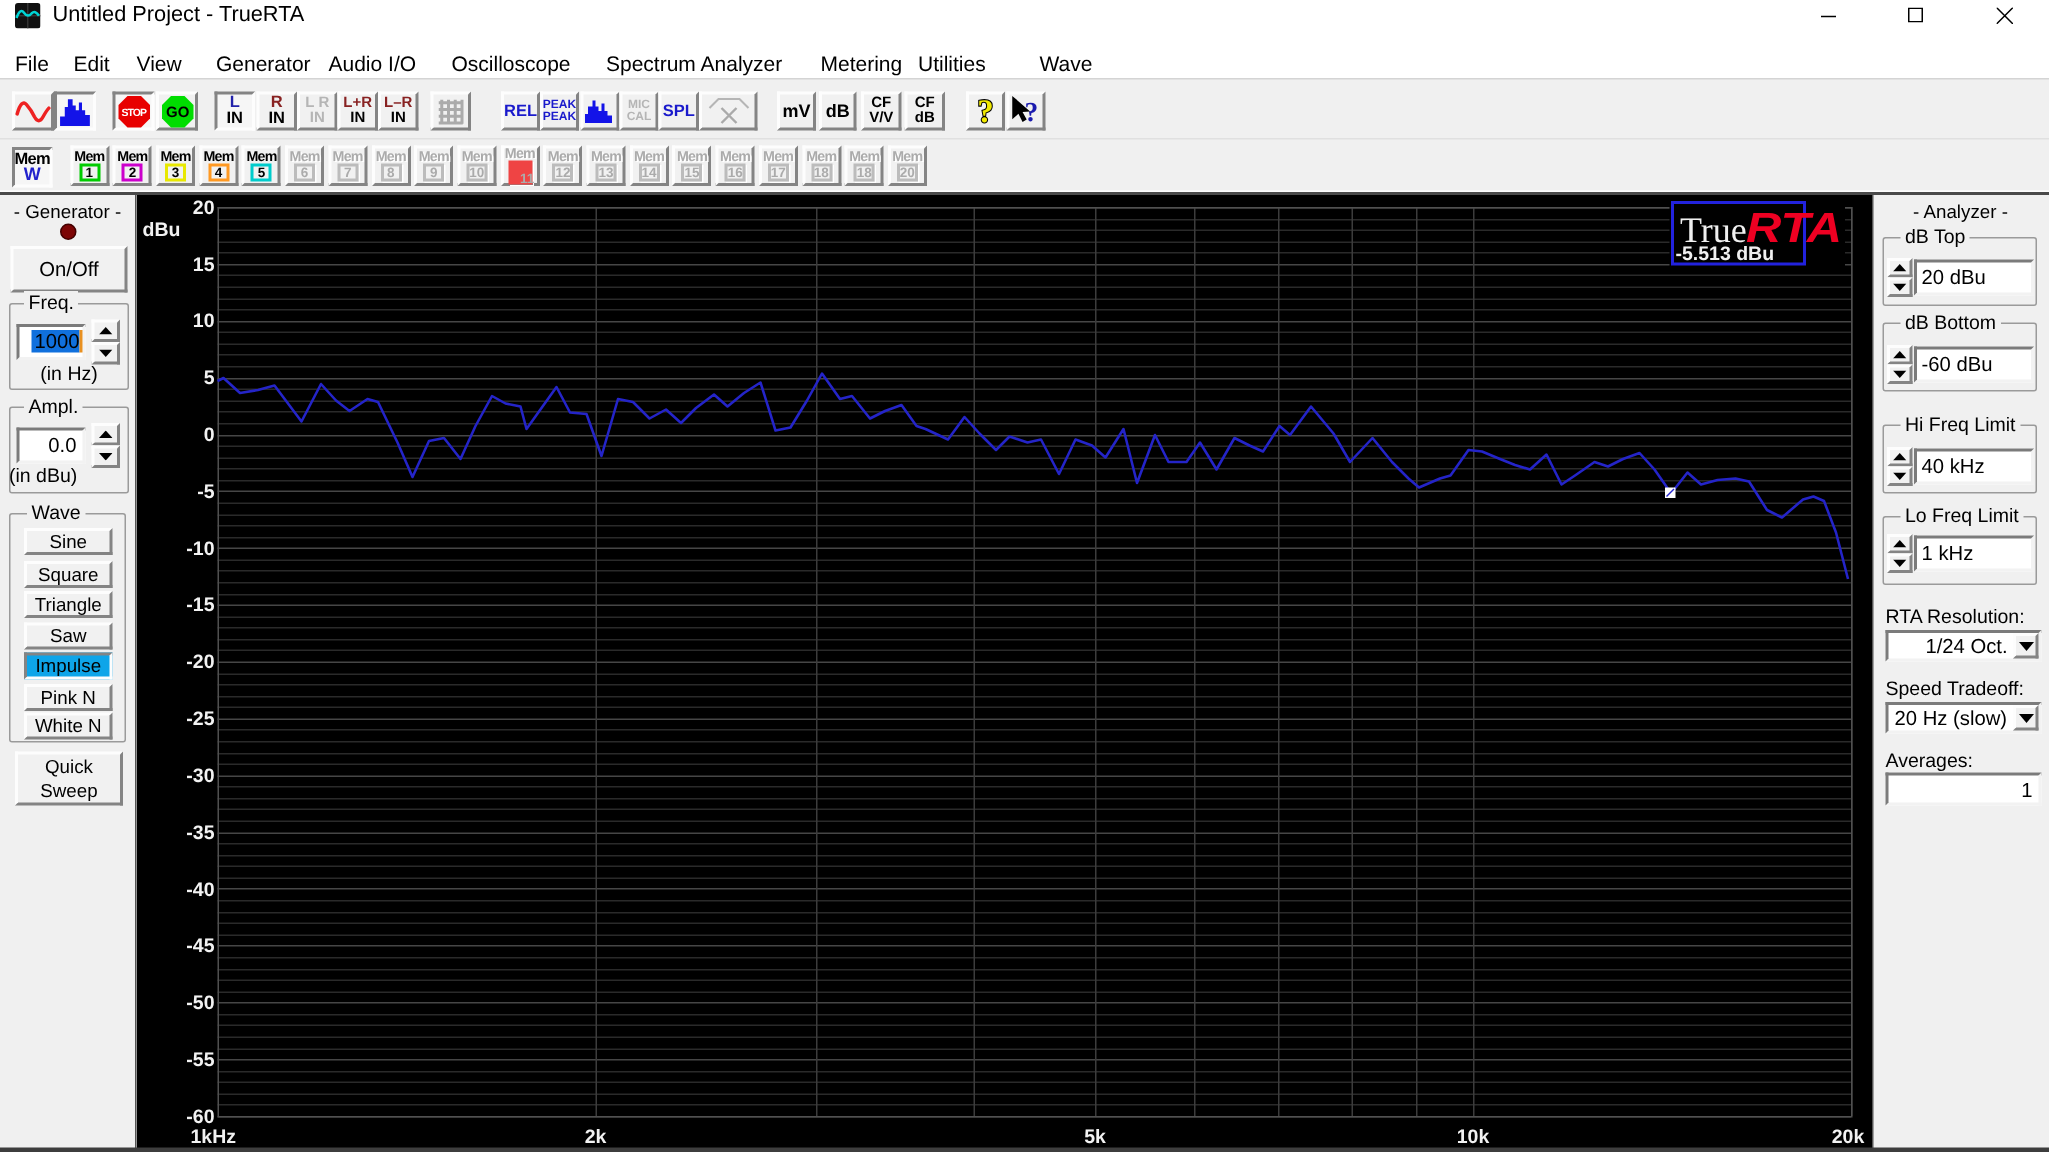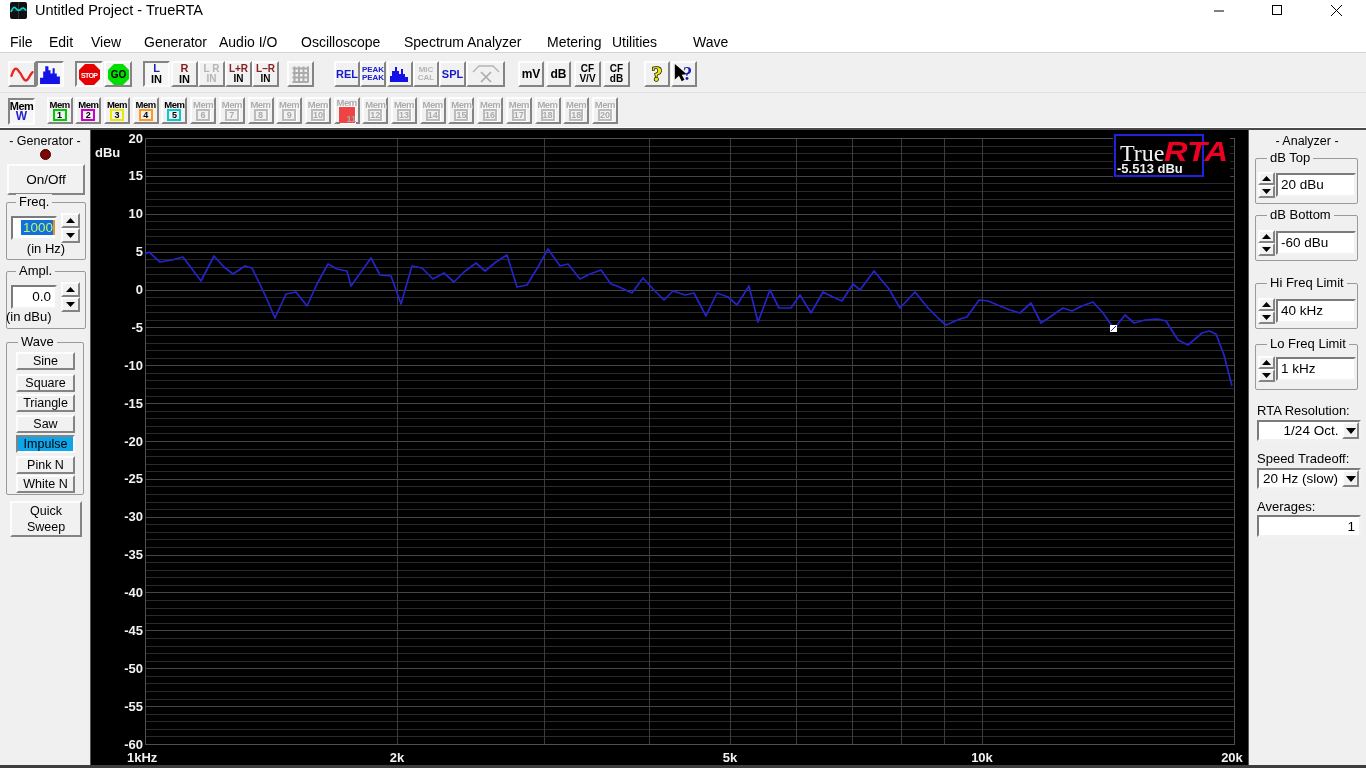--- a/index.html
+++ b/index.html
@@ -397,21 +397,21 @@
 <text x="1073" y="31" style="font:italic bold 28px 'Liberation Sans',sans-serif;fill:#ee0022" textLength="64" lengthAdjust="spacingAndGlyphs">RTA</text>
 <text x="1026" y="43" style="font:bold 13px 'Liberation Sans',sans-serif;fill:#f0f0f0">-5.513 dBu</text>
 </svg>
 
 <div style="position:absolute;left:0;top:130px;width:91px;height:638px;background:#f0f0f0;border-right:1px solid #555"></div>
 <div style="position:absolute;left:0;top:134px;width:90px;text-align:center;font-size:12.5px">- Generator -</div>
 <div style="position:absolute;left:40px;top:149px;width:11px;height:11px;border-radius:50%;background:#7d0505;border:1px solid #400"></div>
 <div class="btn" style="left:7px;top:164px;width:78px;height:31px;font-size:13.5px">On/Off</div>
 <div class="grp" style="left:6px;top:202px;width:80px;height:58px"></div>
 <div class="glab" style="left:16px;top:194px">Freq.</div>
-<div class="inp" style="left:11px;top:216px;width:46px;height:24px;text-align:right"><span style="background:#1070dd;color:#bef264;padding:0 0 0 2px">1000</span><span style="display:inline-block;width:2px;height:15px;background:#e89020;vertical-align:-3px"></span></div>
+<div class="inp" style="left:11px;top:216px;width:46px;height:24px;text-align:right"><span style="background:#1070dd;color:#000000;padding:0 0 0 2px">1000</span><span style="display:inline-block;width:2px;height:15px;background:#e89020;vertical-align:-3px"></span></div>
 <div style="position:absolute;left:61px;top:213px;width:19px;height:30px">
 <div class="sp" style="top:0;width:19px;height:15px">
       <svg width="9" height="5" viewBox="0 0 9 5">
         <polygon points="4.5,0 9,5 0,5" fill="#000"></polygon>
       </svg>
     </div>
 <div class="sp" style="top:15px;width:19px;height:15px">
       <svg width="9" height="5" viewBox="0 0 9 5">
         <polygon points="0,0 9,0 4.5,5" fill="#000"></polygon>
       </svg>

